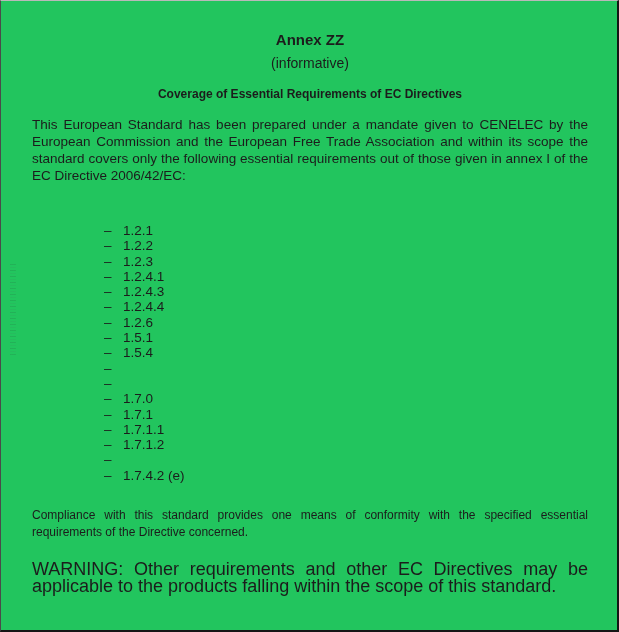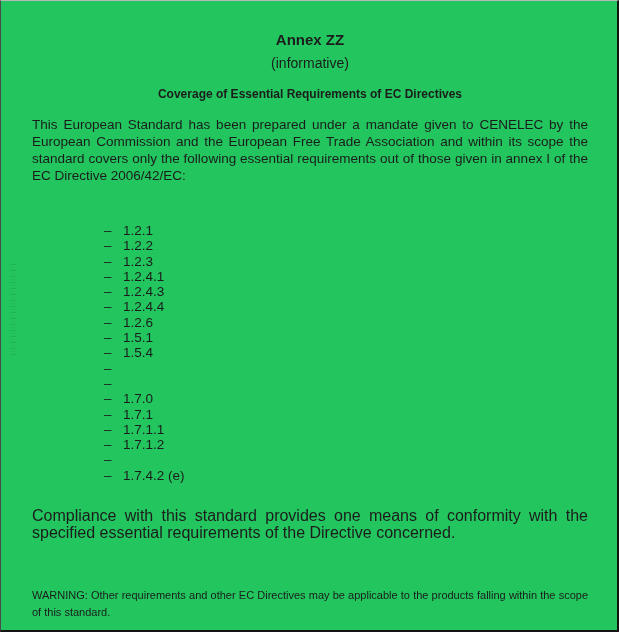--- a/index.html
+++ b/index.html
@@ -62,27 +62,27 @@
     line-height: 15.3px;
     white-space: nowrap;
   }
   .req-list .dash {
     display: inline-block;
     width: 19px;
     flex: 0 0 19px;
   }
   .closing {
     margin: 24px 0 0 0;
-    font-size: 16px;
+    font-size: 12px;
     line-height: 17px;
     text-align: justify;
   }
   .warning {
-    margin: 46px 0 0 0;
-    font-size: 11px;
+    margin: 20px 0 0 0;
+    font-size: 18px;
     line-height: 17px;
     text-align: justify;
   }
   .scan-artifact {
     position: absolute;
     left: 9px;
     top: 263px;
     width: 6px;
     height: 92px;
     background: repeating-linear-gradient(

